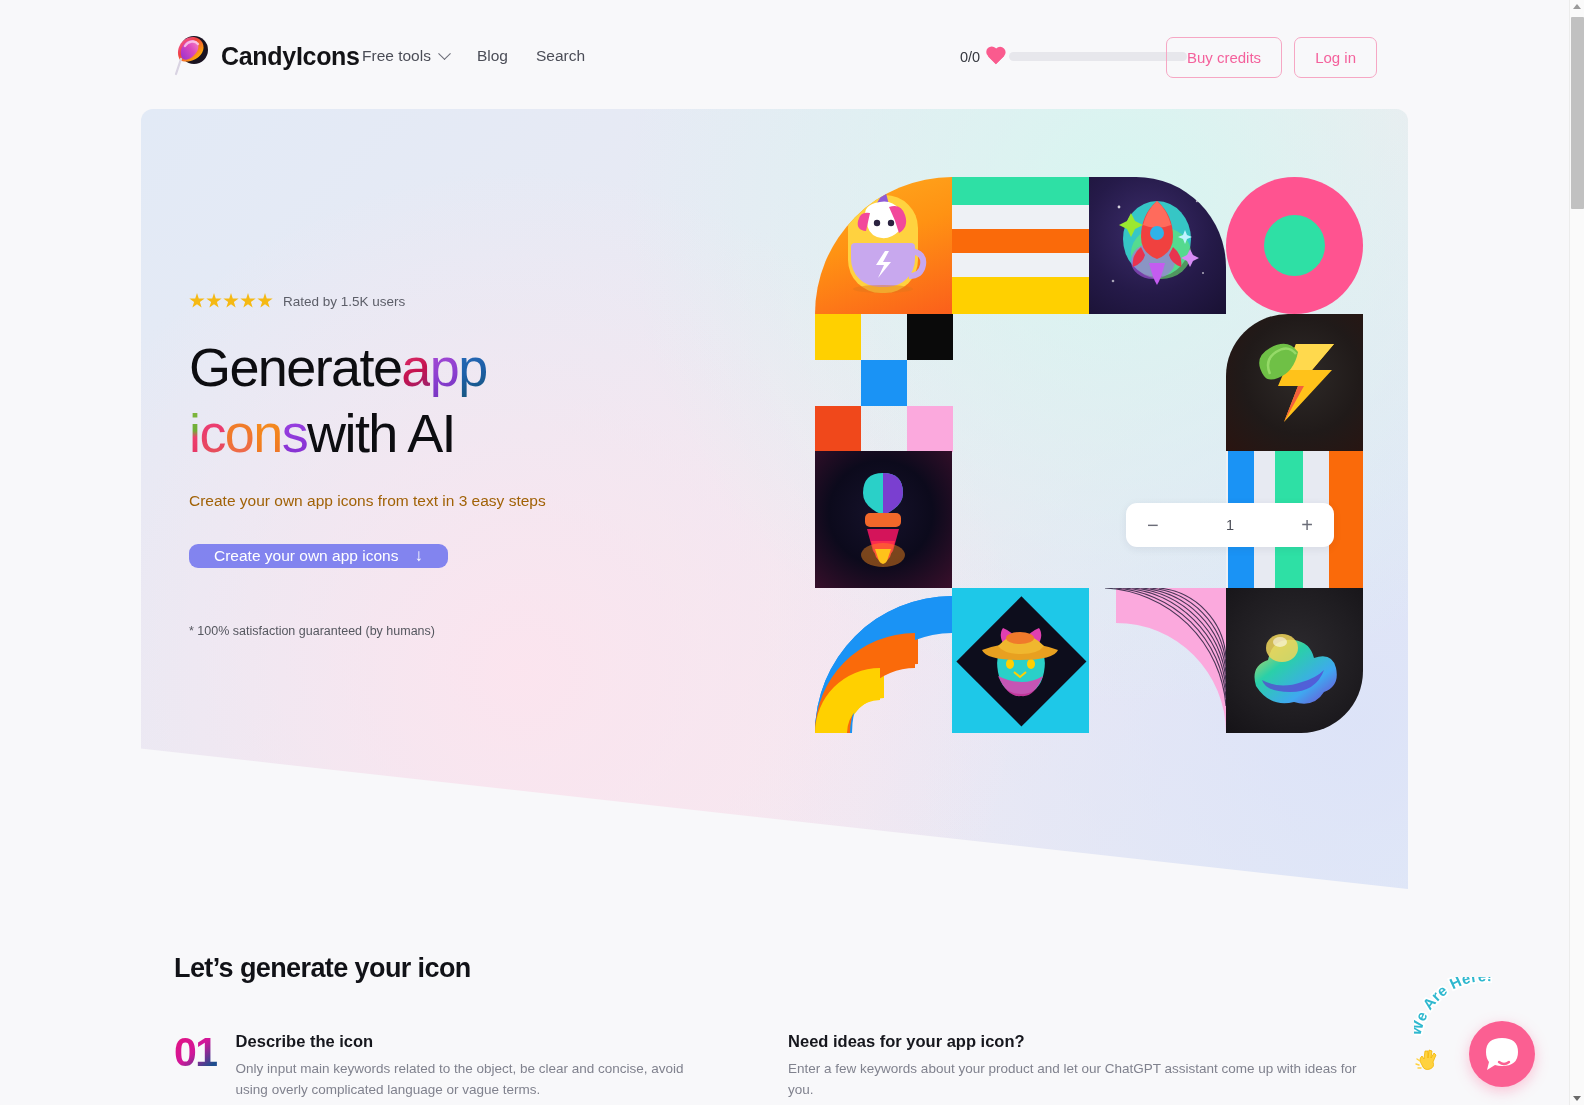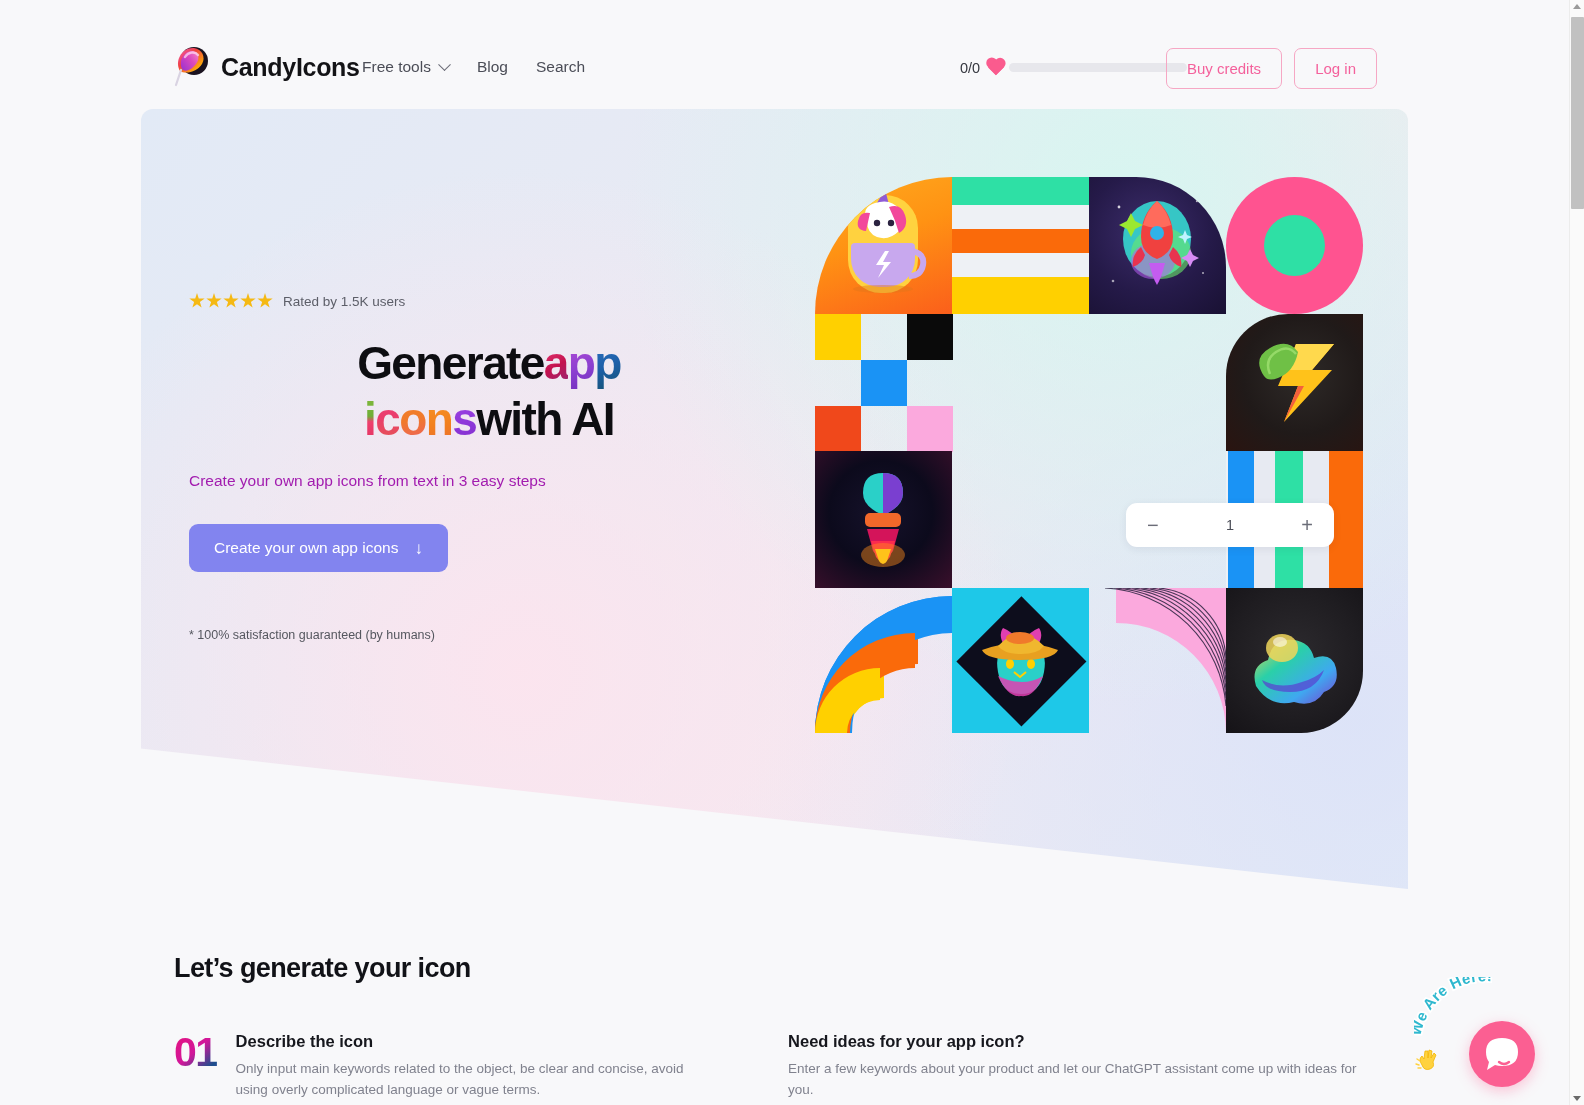--- a/index.html
+++ b/index.html
@@ -12,21 +12,21 @@
   }
   #page { position: relative; width: 1584px; height: 1105px; background: #f8f8fa; overflow: hidden; }
 
   
   .scrollbar { position: absolute; top: 0; right: 0; width: 15px; height: 1105px; background: #fafafa; border-left: 1px solid #ececec; }
   .sb-arrow { position: absolute; top: 4px; left: 3px; width: 0; height: 0; border-left: 4px solid transparent; border-right: 4px solid transparent; border-bottom: 5px solid #9a9a9a; }
   .sb-arrow.down { top: auto; bottom: 4px; border-bottom: none; border-top: 5px solid #6a6a6a; }
   .sb-thumb { position: absolute; top: 17px; left: 1px; width: 13px; height: 192px; background: #c1c1c1; border-radius: 1px; }
 
   
-  .header { position: absolute; top: 15px; left: 0; width: 1569px; height: 88px; display: flex; align-items: center; }
+  .header { position: absolute; top: 4px; left: 0; width: 1569px; height: 88px; display: flex; align-items: center; }
   .brand { position: absolute; left: 172px; top: 30px; display: flex; align-items: center; gap: 11px; }
   .logo-wrap { width: 38px; height: 44px; position: relative; }
   .brand-name { font-size: 25px; font-weight: 600; color: #131316; letter-spacing: -0.3px; }
   .nav { position: absolute; left: 362px; top: 43px; display: flex; align-items: center; gap: 28px; }
   .nav-item { font-size: 15.5px; color: #4b4d57; cursor: pointer; display: flex; align-items: center; gap: 9px; }
   .chev { display: inline-block; width: 9px; height: 9px; border-right: 1.8px solid #6a6c77; border-bottom: 1.8px solid #6a6c77; transform: rotate(45deg) translate(-2px,-2px); }
 
   .credits { position: absolute; left: 960px; top: 43px; display: flex; align-items: center; gap: 5px; }
   .credits-count { font-size: 14.5px; color: #35373f; }
   .heart { width: 21px; height: 19px; position: relative; }
@@ -51,33 +51,33 @@
     clip-path: polygon(0 0, 100% 0, 100% 100%, 0 82%);
   }
 
   .hero-left { position: absolute; left: 48px; top: 184px; width: 600px; }
   .rating { display: flex; align-items: center; gap: 10px; margin-bottom: 26px; }
   .stars { display: flex; gap: 1px; }
   .star { width: 16px; height: 16px; background: #f5b914;
     clip-path: polygon(50% 0%, 61% 35%, 98% 35%, 68% 57%, 79% 91%, 50% 70%, 21% 91%, 32% 57%, 2% 35%, 39% 35%); }
   .rating-text { font-size: 13.5px; color: #5c5e68; }
 
-  .headline { font-size: 46px; line-height: 1.22; font-weight: 700; letter-spacing: -1.6px; color: #0d0d11; text-align: center; }
+  .headline { font-size: 54px; line-height: 1.22; font-weight: 400; letter-spacing: -1.6px; color: #0d0d11; }
   .headline .w { display: inline-block; }
   .g-app-a { background: linear-gradient(150deg,#f0457f 5%,#c4124f 55%,#8e2a7a 95%); -webkit-background-clip: text; background-clip: text; color: transparent; }
   .g-app-p1 { background: linear-gradient(160deg,#b94fd6 0%,#8b3fd0 60%,#6f2fbb 100%); -webkit-background-clip: text; background-clip: text; color: transparent; }
   .g-app-p2 { background: linear-gradient(160deg,#2f74c4 0%,#1d5fa8 55%,#14526f 100%); -webkit-background-clip: text; background-clip: text; color: transparent; }
   .g-i { background: linear-gradient(180deg,#86bb3e 0%,#6fae37 45%,#ee3f6e 55%,#e0315f 100%); -webkit-background-clip: text; background-clip: text; color: transparent; }
   .g-c { background: linear-gradient(175deg,#f1457a 0%,#ea3c6e 45%,#e45b4e 100%); -webkit-background-clip: text; background-clip: text; color: transparent; }
   .g-o { background: linear-gradient(165deg,#f48526 0%,#f07a2b 50%,#ec5a6b 100%); -webkit-background-clip: text; background-clip: text; color: transparent; }
   .g-n { background: linear-gradient(170deg,#f79a22 0%,#f2801f 60%,#ea6c34 100%); -webkit-background-clip: text; background-clip: text; color: transparent; }
   .g-s { background: linear-gradient(165deg,#a449e8 0%,#8f38da 55%,#7f2ccb 100%); -webkit-background-clip: text; background-clip: text; color: transparent; }
 
-  .subhead { margin-top: 25px; font-size: 15.5px; color: #a21caf; }
-  .cta { margin-top: 34px; display: inline-flex; align-items: center; gap: 16px; background: #8284ef; color: #fff; border: none; border-radius: 9px; padding: 15px 25px; font-size: 15.5px; font-family: inherit; cursor: pointer; }
+  .subhead { margin-top: 25px; font-size: 15.5px; color: #a16207; }
+  .cta { margin-top: 34px; display: inline-flex; align-items: center; gap: 16px; background: #8284ef; color: #fff; border: none; border-radius: 9px; padding: 3px 25px; font-size: 15.5px; font-family: inherit; cursor: pointer; }
   .cta-arrow { font-size: 17px; line-height: 1; }
   .guarantee { margin-top: 56px; font-size: 12.5px; color: #55575f; }
 
   
   .mosaic { position: absolute; left: 674px; top: 68px; width: 548px; height: 556px; }
   .tile { position: absolute; overflow: hidden; }
 
   .t-unicorn { left: 0; top: 0; width: 137px; height: 137px; background: linear-gradient(160deg,#ffab1f 0%,#ff9213 45%,#fb5f1b 100%); border-top-left-radius: 137px; }
   .t-stripes { left: 137px; top: 0; width: 137px; height: 137px; background:
      linear-gradient(to bottom,

